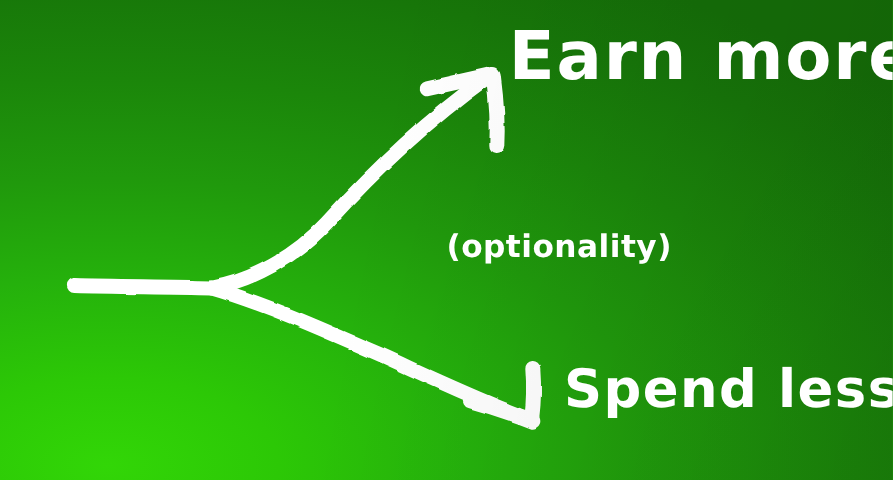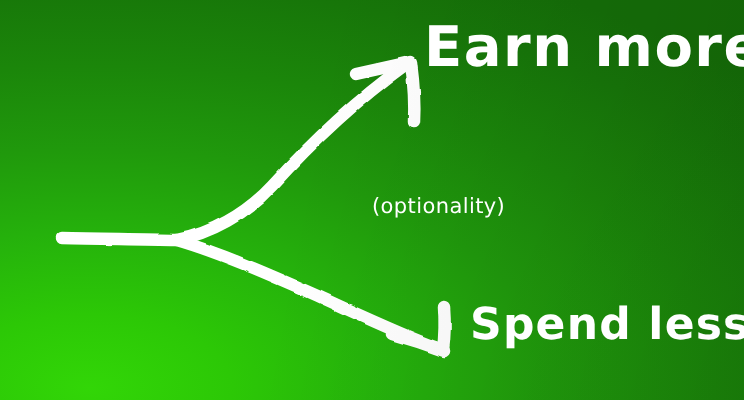--- a/index.html
+++ b/index.html
@@ -54,23 +54,23 @@
   #label-spend-less {
     left: 470px;
     top: 302px;
     font-size: 44px;
     line-height: 46px;
     letter-spacing: 1.2px;
   }
   #label-optionality {
     left: 372px;
     top: 192px;
-    font-size: 21px;
+    font-size: 26px;
     line-height: 28px;
-    font-weight: 400;
+    font-weight: 700;
     letter-spacing: 0.4px;
   }
 </style>
 </head>
 <body>
 
 <div id="canvas">
 
   <svg id="art" viewBox="0 0 744 400" xmlns="http://www.w3.org/2000/svg">
     <defs>

